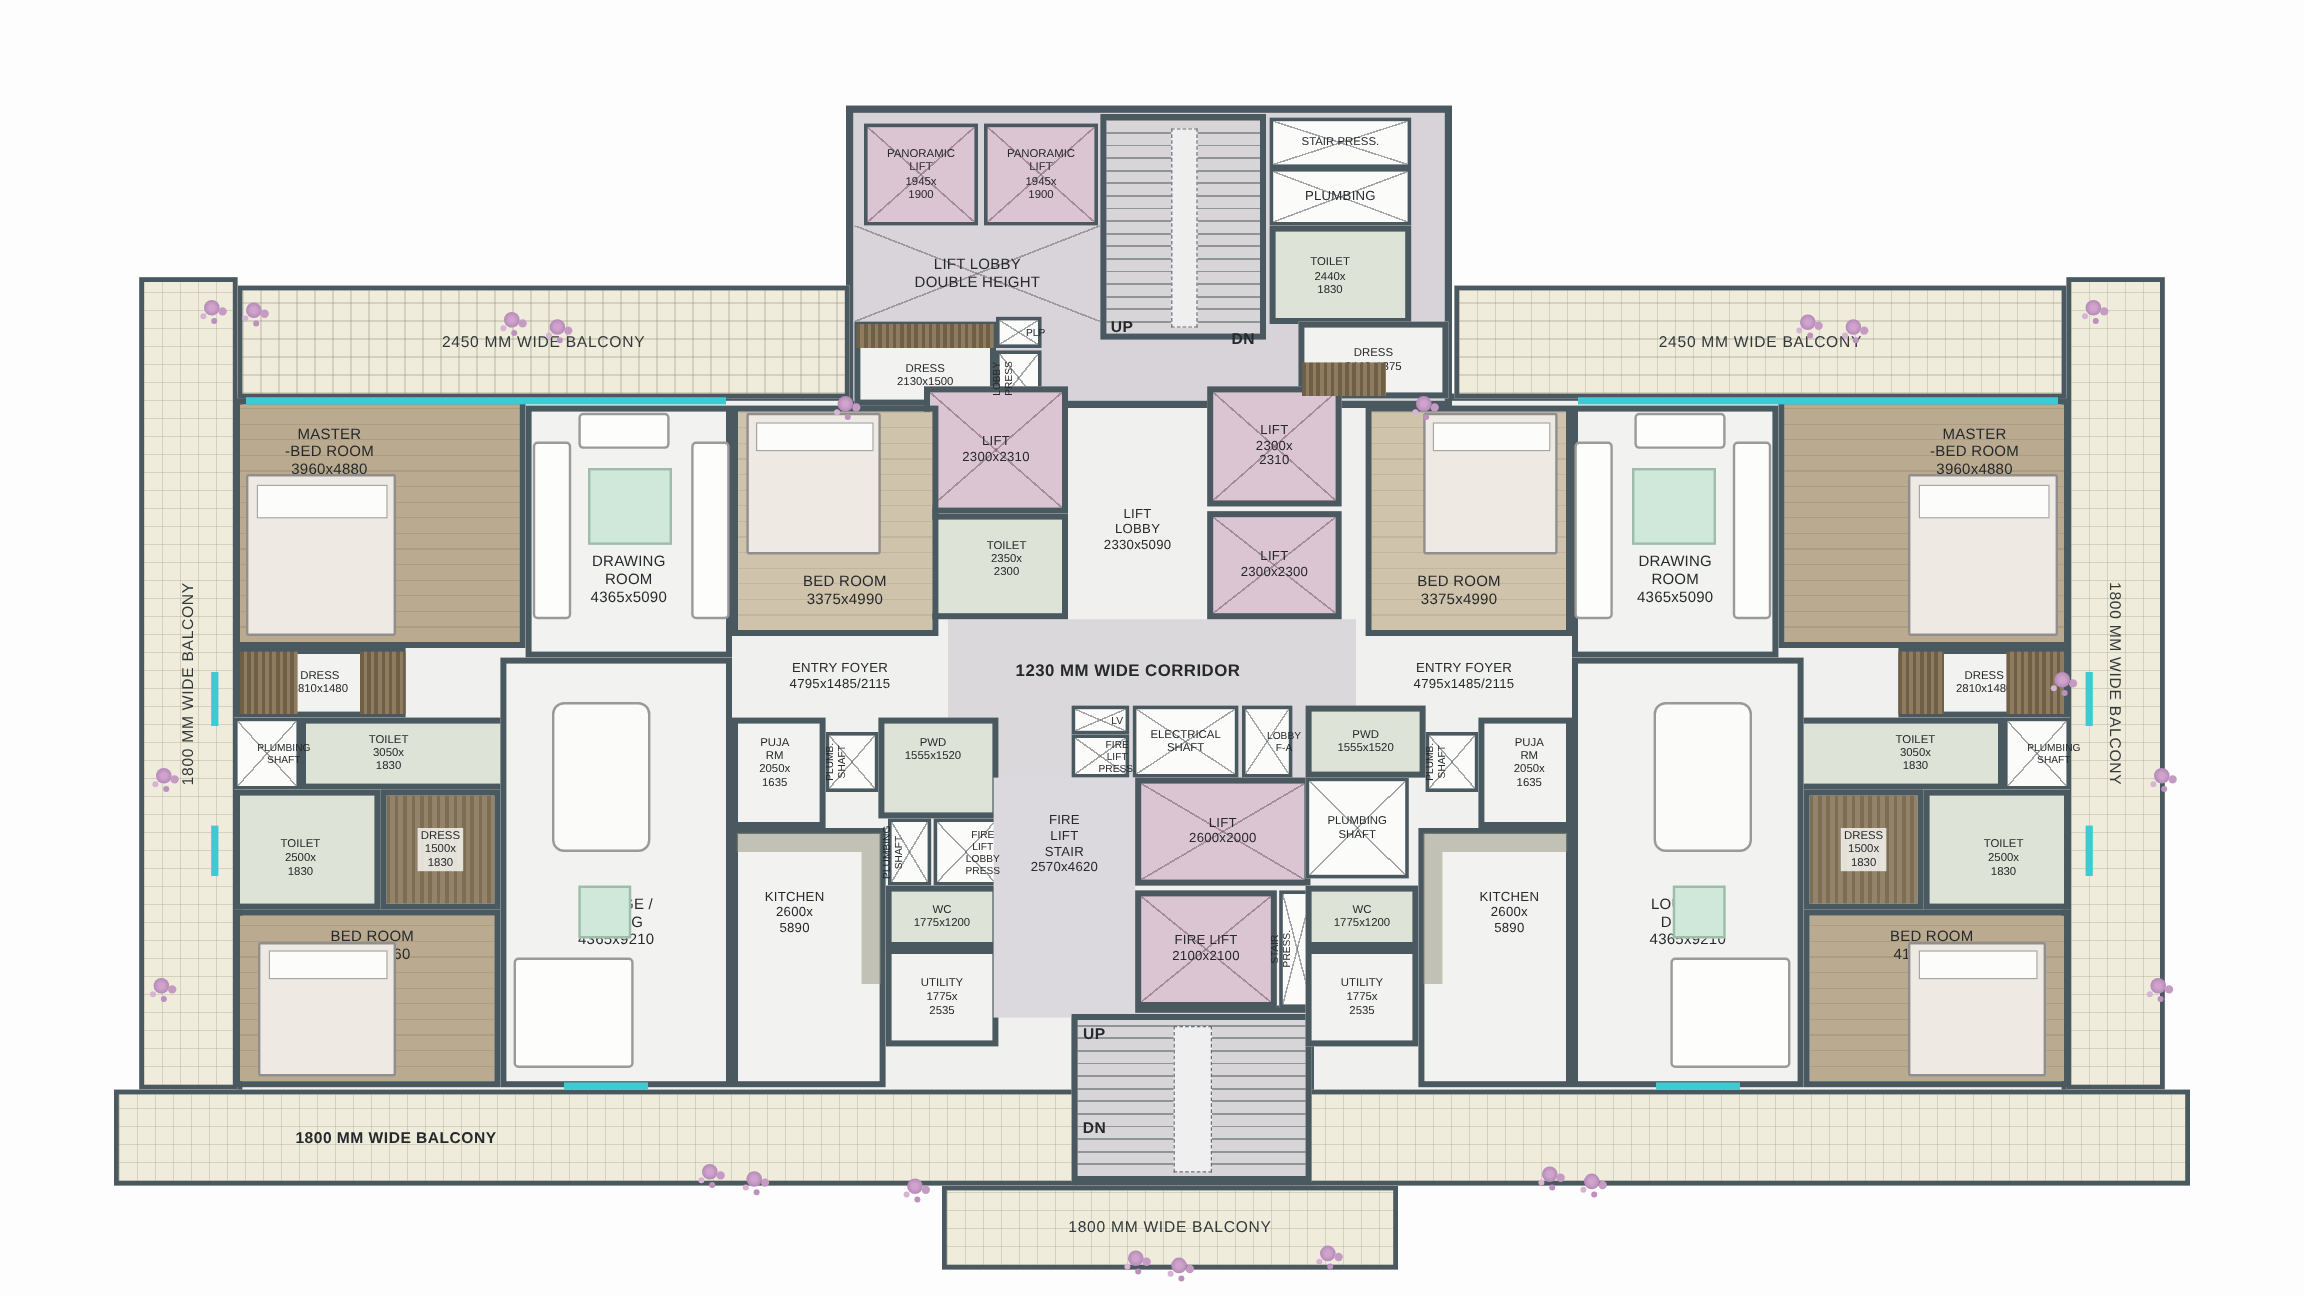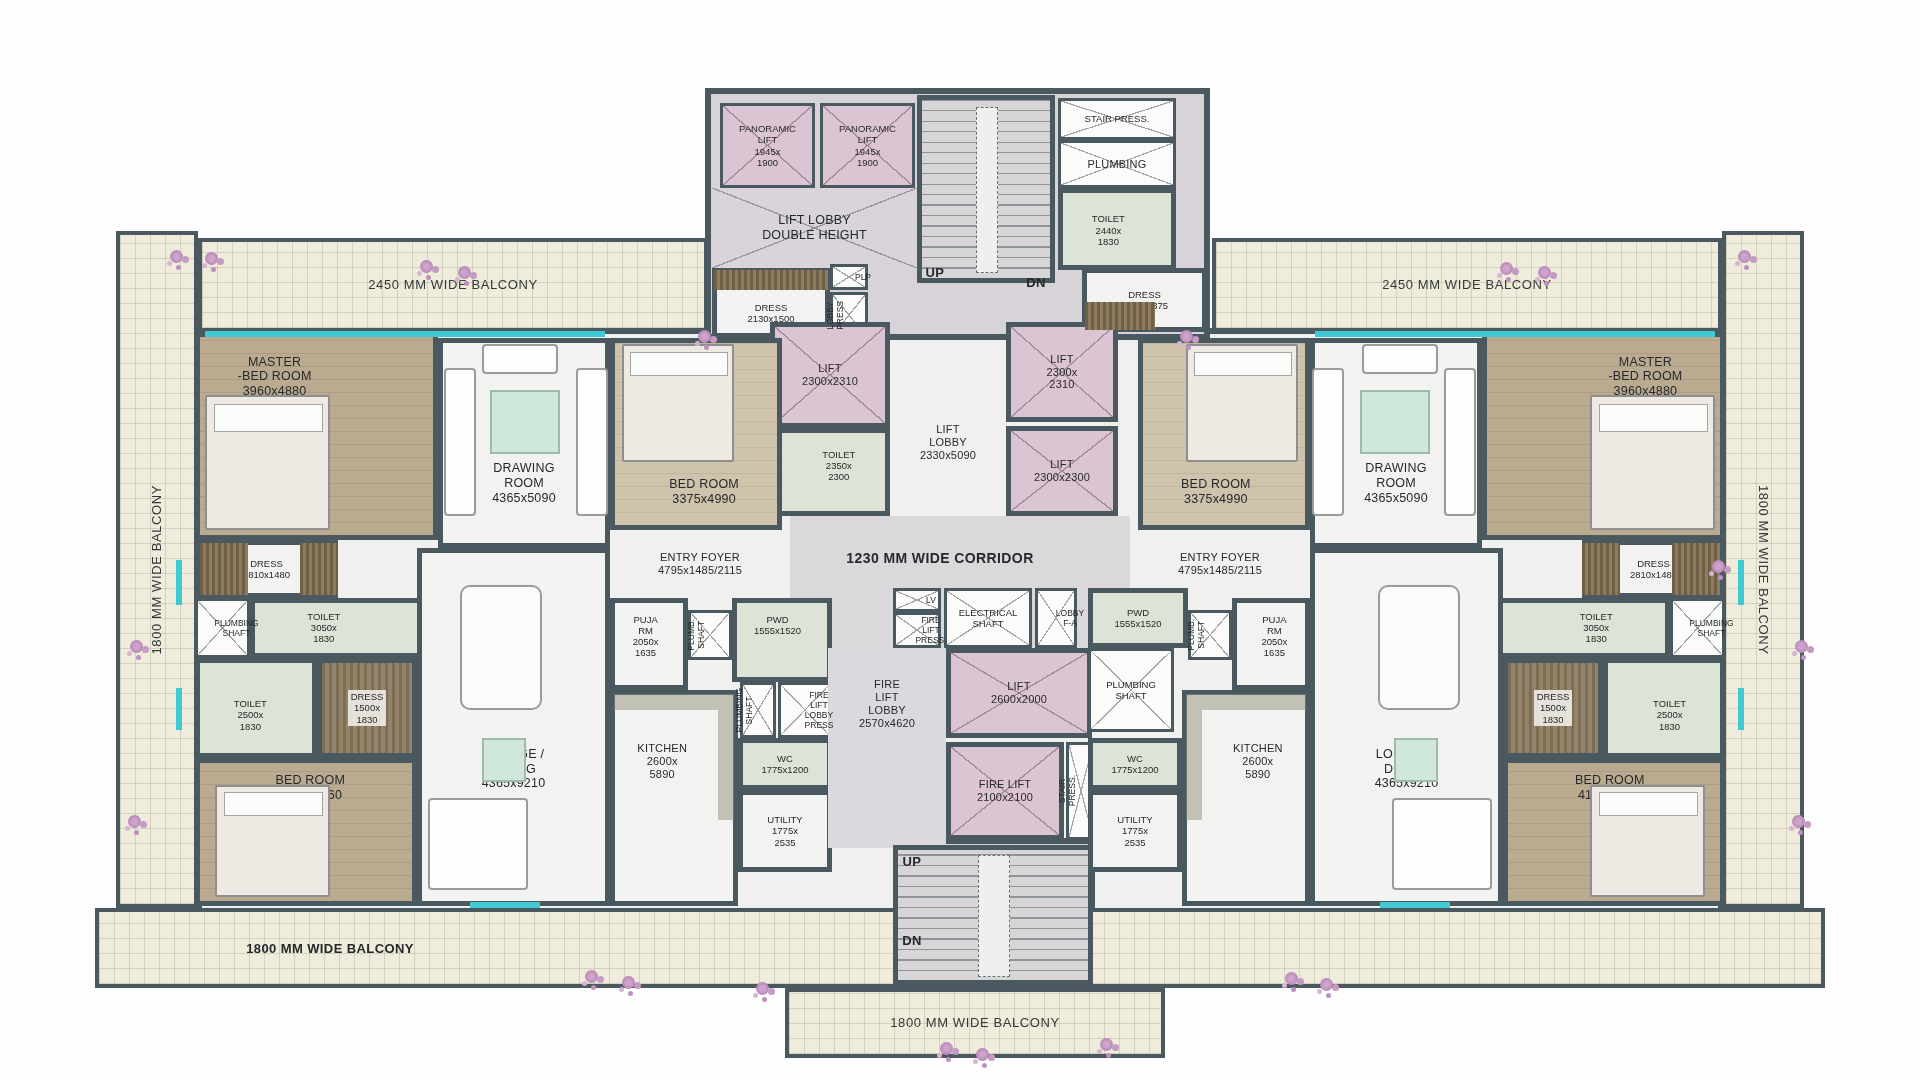--- a/index.html
+++ b/index.html
@@ -239,21 +239,21 @@
     <div class="room shaft wall3 s9" style="left: 944px; top: 588px; width: 88px; height: 60px;">
       <span class="lbl">ELECTRICAL
 SHAFT</span>
     </div>
     <div class="room shaft wall3 s8" style="left: 1035px; top: 588px; width: 42px; height: 60px;">
       <span class="lbl">LOBBY
 F-A</span>
     </div>
     <div class="room hall s11" style="left: 828px; top: 648px; width: 118px; height: 200px;">
       <span class="lbl" style="position: absolute; left: 50%; top: 28%; transform: translate(-50%, -50%);">FIRE
-LIFT LOBBY
+LIFT STAIR
 2570x4620</span>
     </div>
     <div class="room lift wall s11" style="left: 946px; top: 648px; width: 146px; height: 90px;">
       <span class="lbl">LIFT
 2600x2000</span>
     </div>
     <div class="room shaft wall3 s9" style="left: 1088px; top: 648px; width: 86px; height: 84px;">
       <span class="lbl">PLUMBING
 SHAFT</span>
     </div>

